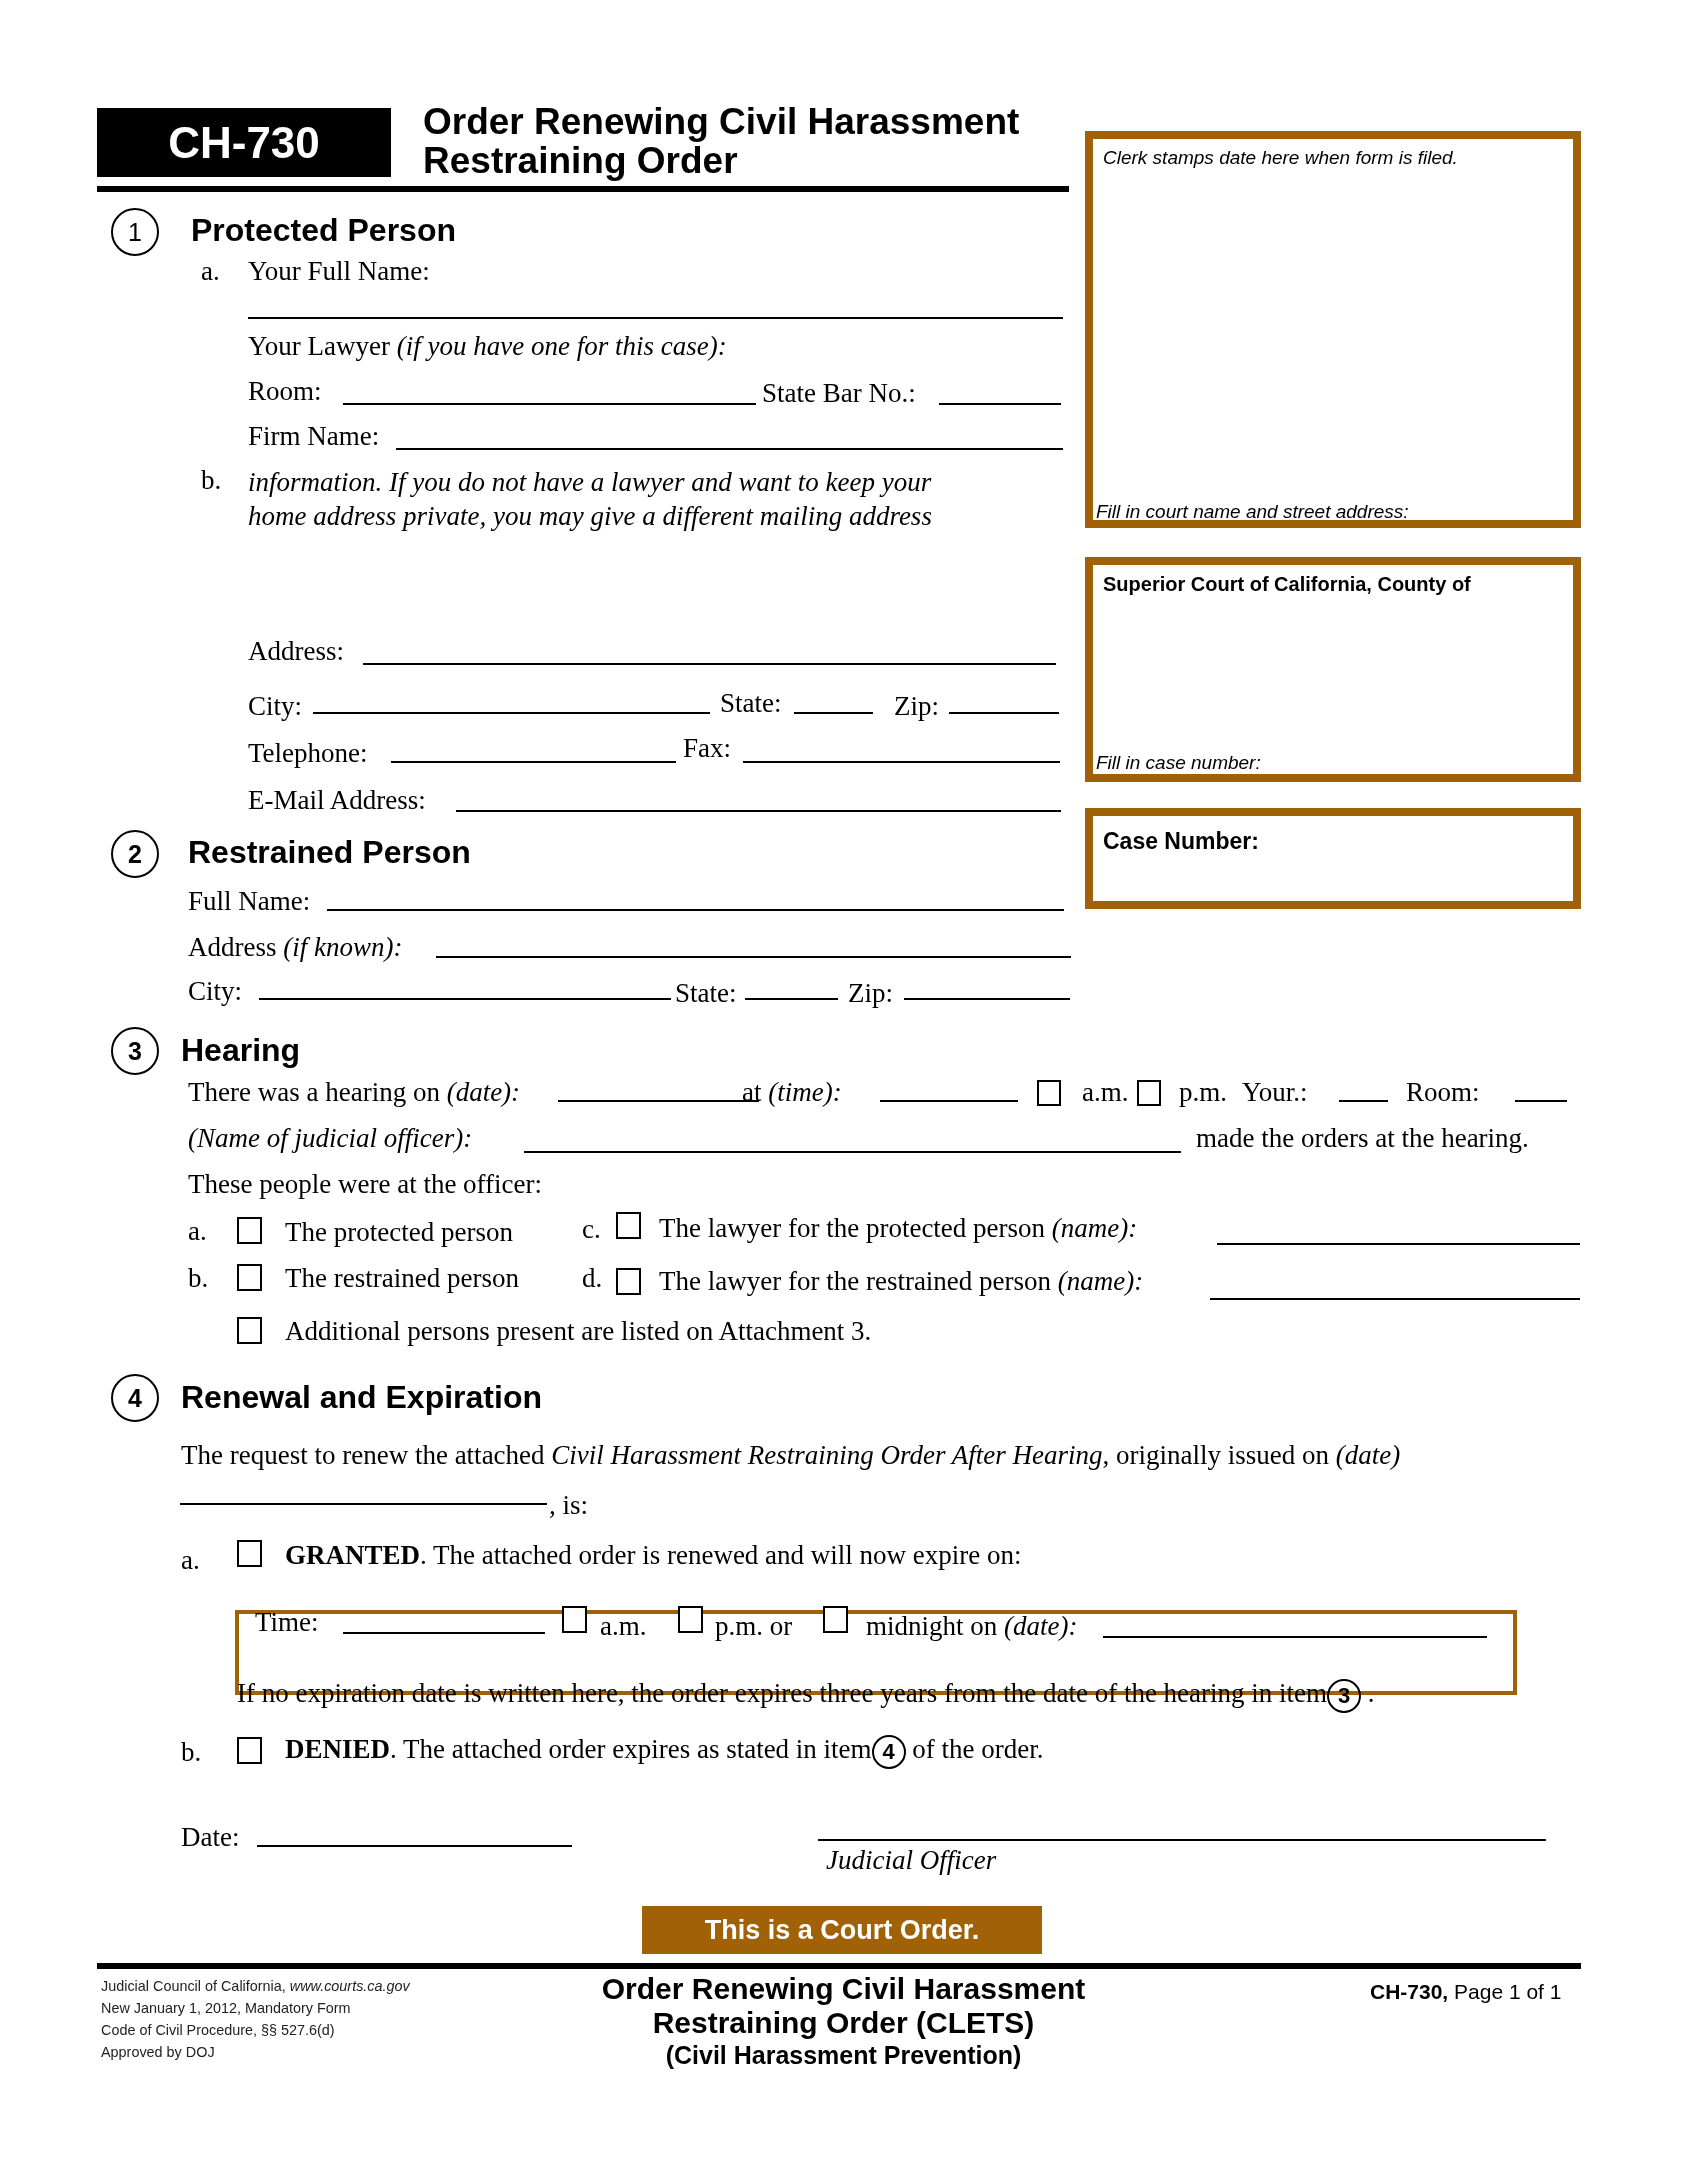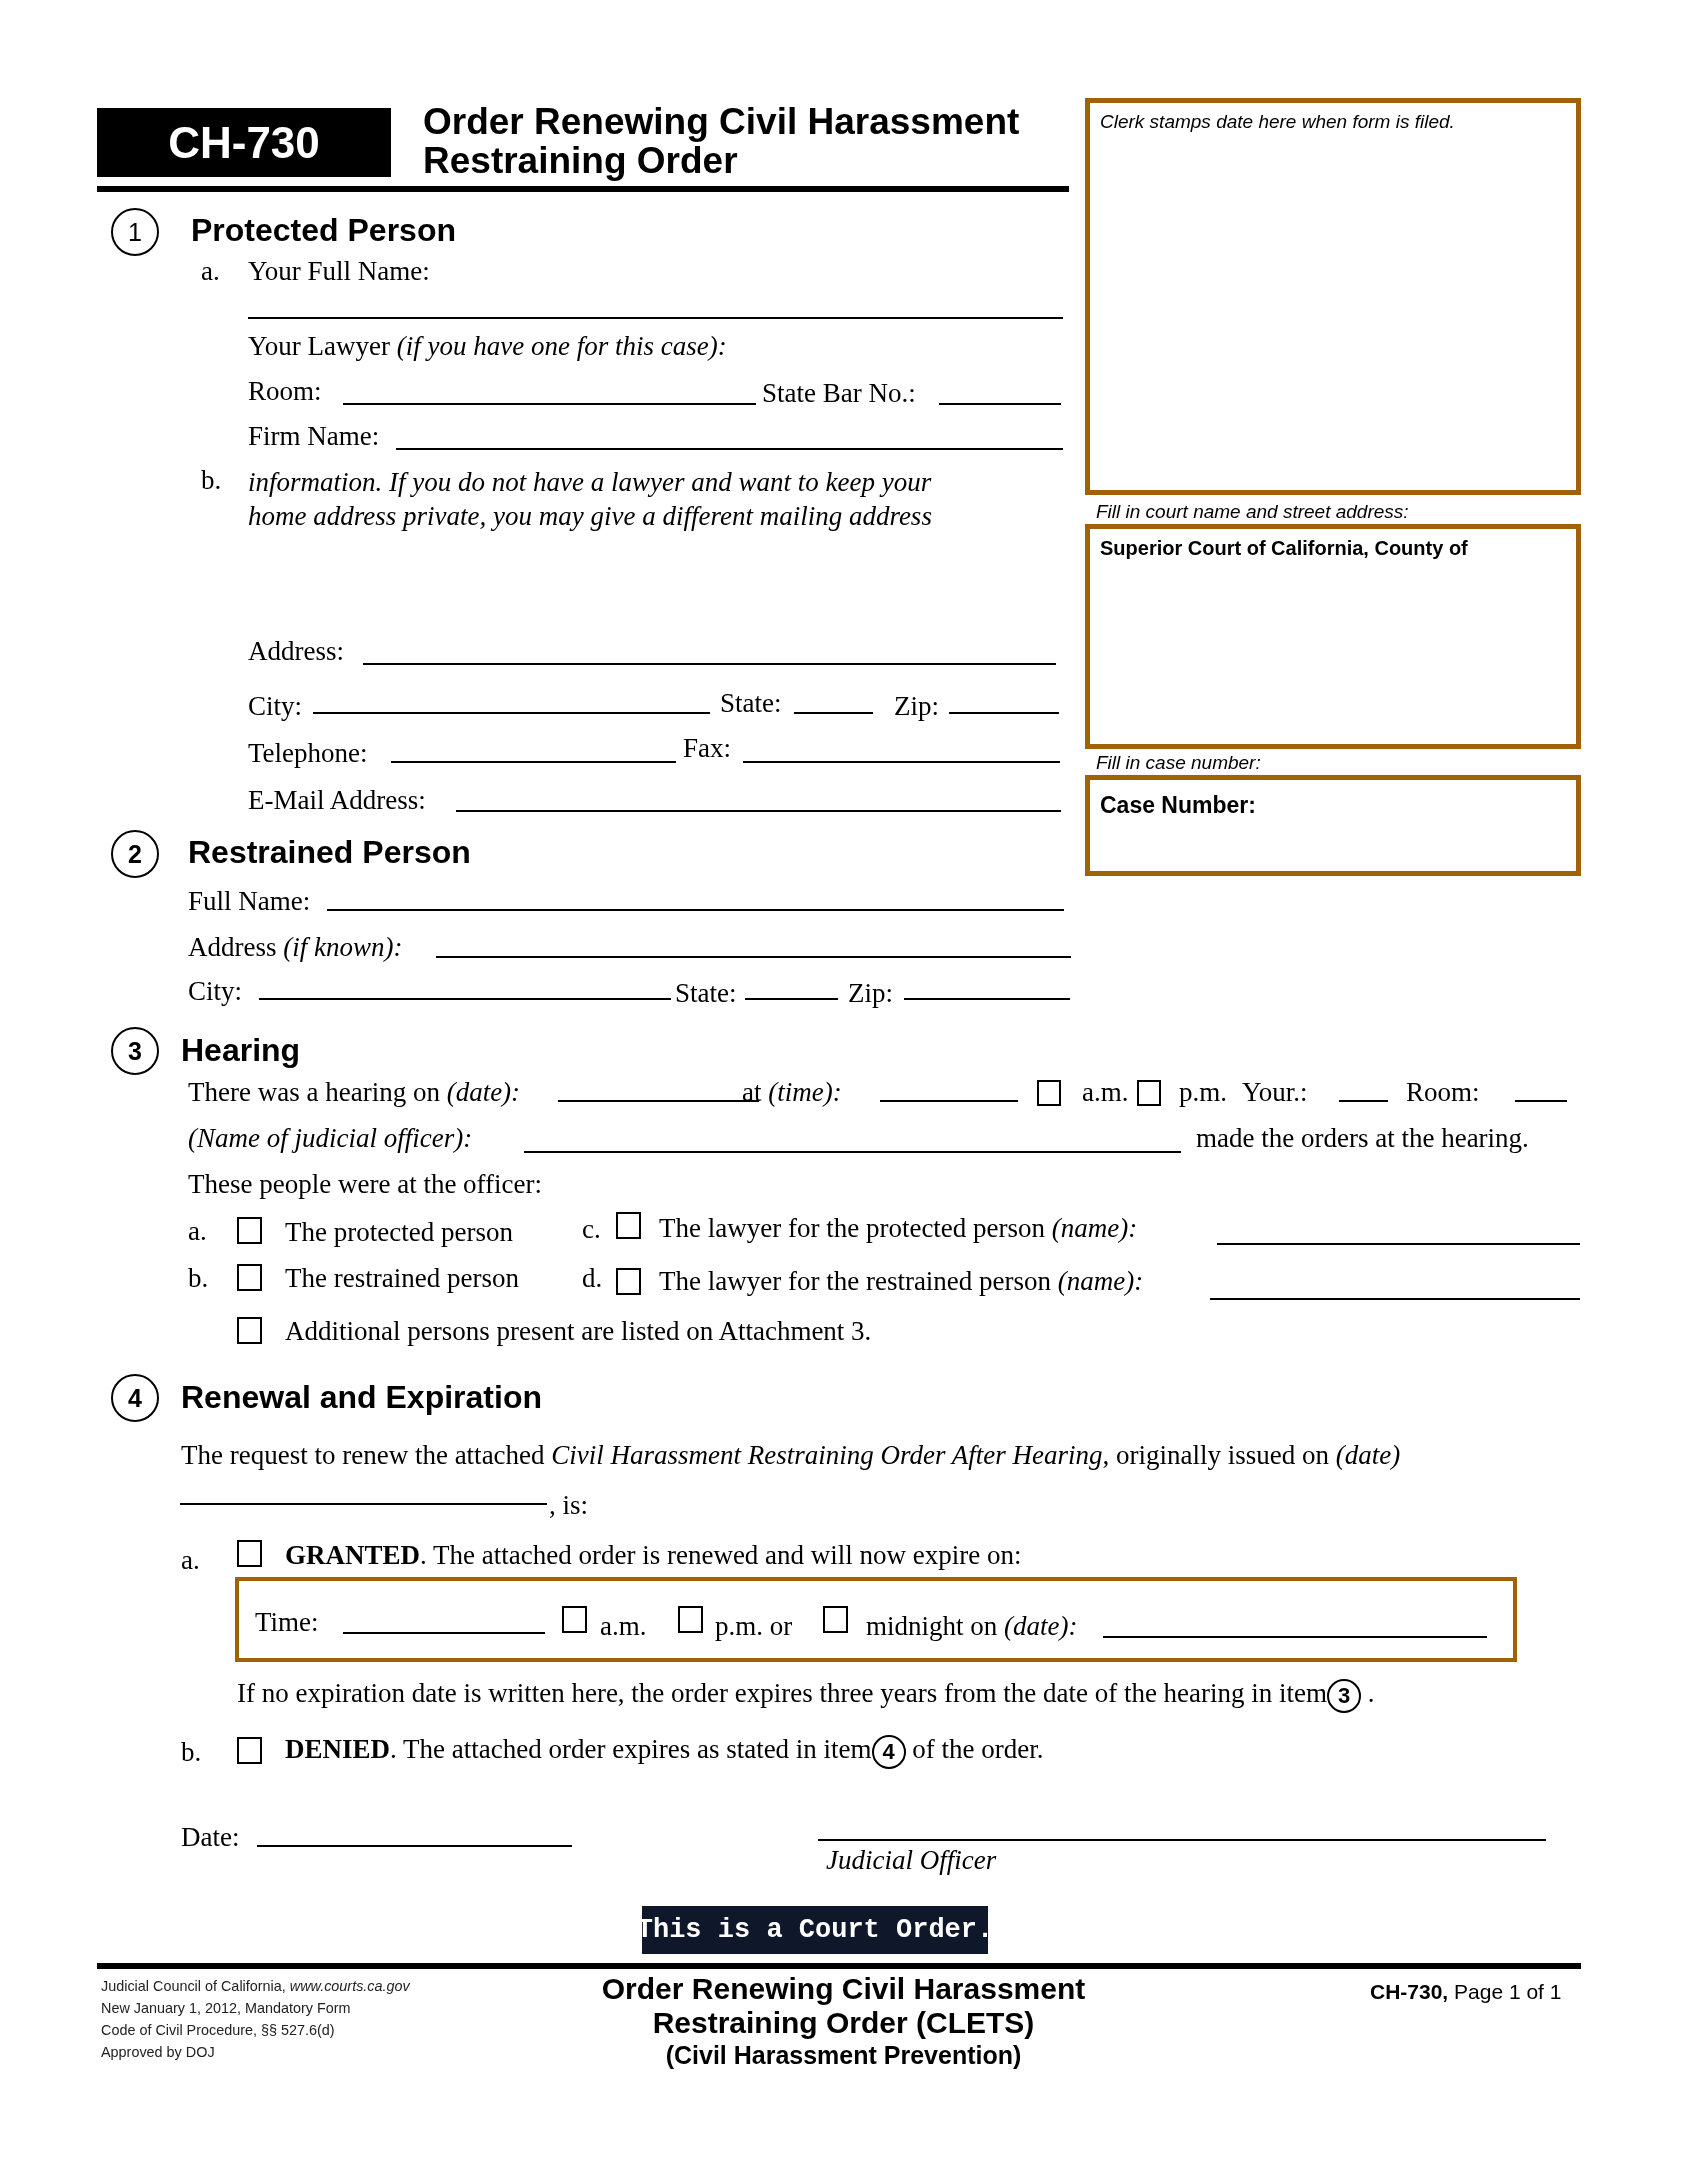--- a/index.html
+++ b/index.html
@@ -8,21 +8,21 @@
   .serif { font-family:"Liberation Serif", "DejaVu Serif", serif; }
   .sans { font-family:"Liberation Sans", "DejaVu Sans", sans-serif; }
   .f26 { font-size:27px; line-height:1; white-space:nowrap; }
   .it { font-style:italic; }
   .line { position:absolute; height:0; border-bottom:2.5px solid #000; }
   .cb { position:absolute; width:22px; height:22px; border:2px solid #000; box-sizing:border-box; background:#fff; cursor:pointer; }
   .circ { position:absolute; width:48px; height:48px; border:2px solid #000; border-radius:50%; box-sizing:border-box;
           display:flex; align-items:center; justify-content:center; font-family:"Liberation Sans", sans-serif; font-size:25px; }
   .circ.bold { font-weight:bold; }
   .sec-title { position:absolute; font-family:"Liberation Sans", sans-serif; font-weight:bold; font-size:32px; line-height:1; white-space:nowrap; }
-  .box { position:absolute; border:5px solid #a16207; box-sizing:border-box; }
+  .box { position:absolute; border:8px solid #a16207; box-sizing:border-box;margin-top:33px; }
   .small-it { font-family:"Liberation Sans", sans-serif; font-style:italic; font-size:19px; white-space:nowrap; }
   .mini-circ { display:inline-flex; width:34px; height:34px; border:2px solid #000; border-radius:50%; box-sizing:border-box;
                align-items:center; justify-content:center; font-family:"Liberation Sans", sans-serif; font-weight:bold; font-size:22px; vertical-align:middle; }
 </style>
 </head>
 <body>
 
 <div class="abs sans" style="left:97px;top:108px;width:294px;height:69px;background:#000;color:#fff;display:flex;align-items:center;justify-content:center;font-weight:bold;font-size:44px;">
   <span>CH-730</span>
 </div>
@@ -200,21 +200,21 @@
 <div class="abs serif f26" style="left:285px;top:1735px;">
   <b>DENIED</b><span>. The attached order expires as stated in item</span><span class="mini-circ">4</span>
   <span>of the order.</span>
 </div>
 
 <div class="abs serif f26" style="left:181px;top:1824px;">Date:</div>
 <div class="line" style="left:257px;top:1845px;width:315px;"></div>
 <div class="line" style="left:818px;top:1839px;width:728px;"></div>
 <div class="abs serif f26 it" style="left:826px;top:1847px;">Judicial Officer</div>
 
-<div class="abs sans" style="left:642px;top:1906px;width:346px;height:48px;background:#0f172a;color:#fff;display:flex;align-items:center;justify-content:center;font-weight:bold;font-size:27px;white-space:nowrap;font-family:Liberation Mono, monospace;">
+<div class="abs sans" style="left:642px;top:1906px;width:400px;height:48px;background:#a16207;color:#fff;display:flex;align-items:center;justify-content:center;font-weight:bold;font-size:27px;white-space:nowrap;">
   <span>This is a Court Order.</span>
 </div>
 
 <div class="abs" style="left:97px;top:1963px;width:1484px;height:6px;background:#000;"></div>
 
 <div class="abs sans" style="left:101px;top:1975px;font-size:14.4px;line-height:22px;color:#222;white-space:nowrap;">
   <div><span>Judicial Council of California,</span> <span class="it">www.courts.ca.gov</span></div>
   <div>New January 1, 2012, Mandatory Form</div>
   <div>Code of Civil Procedure, §§ 527.6(d)</div>
   <div>Approved by DOJ</div>

